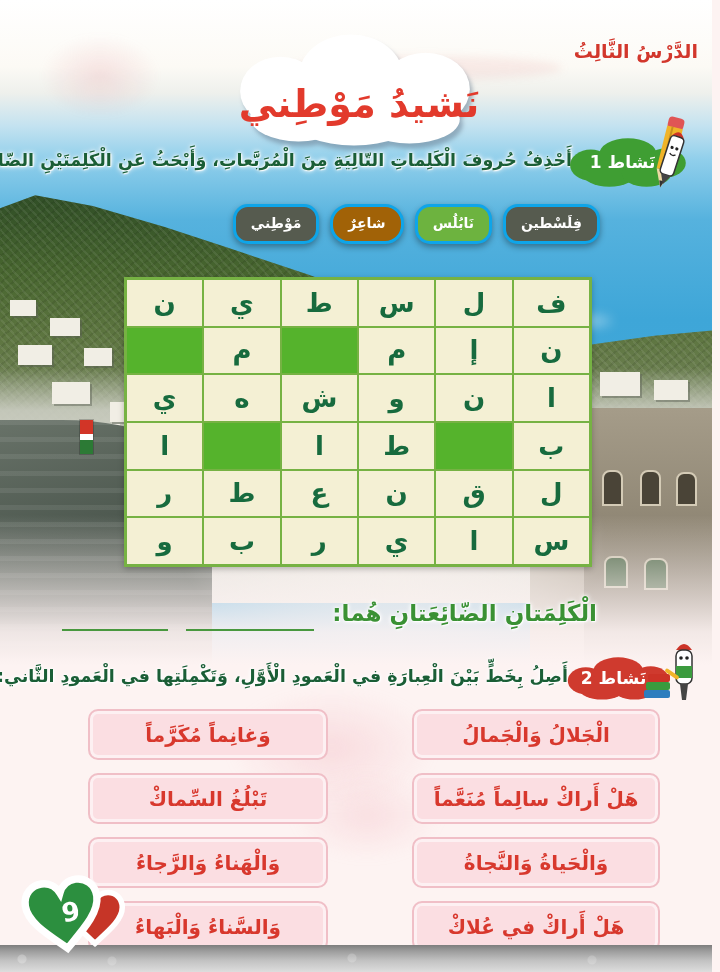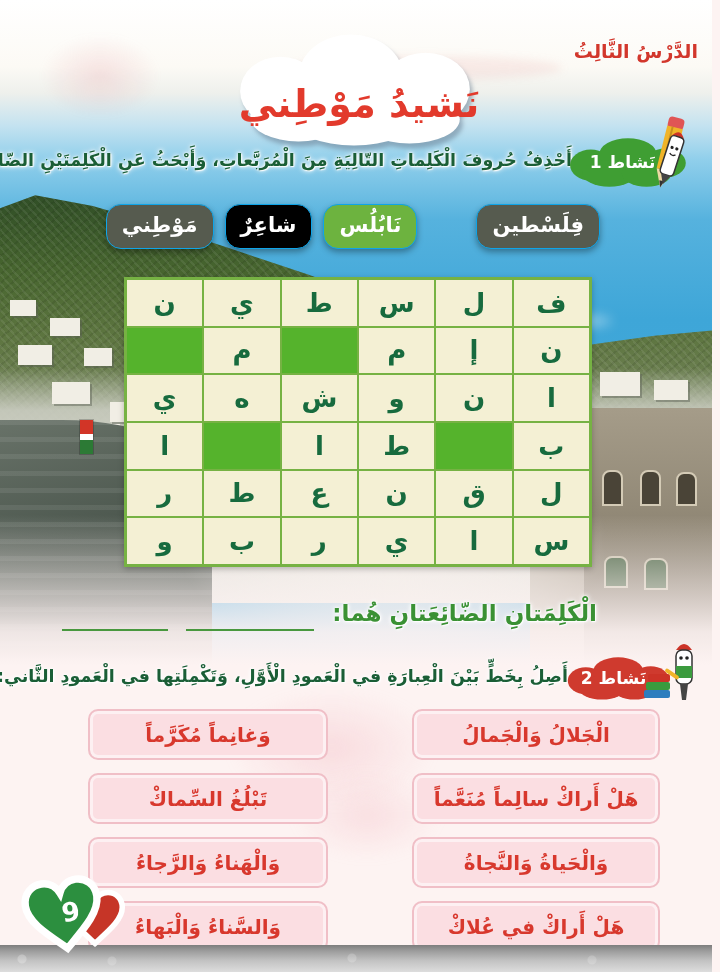--- a/index.html
+++ b/index.html
@@ -64,22 +64,22 @@
     color:#fff;font-weight:bold;font-size:17px;direction:rtl;}
   .badge1{left:576px;top:134px;width:124px;height:56px;}
   .badge2{left:574px;top:652px;width:108px;height:52px;}
   .mascot1{position:absolute;left:638px;top:110px;z-index:12;}
   .mascot2{position:absolute;left:650px;top:638px;z-index:12;}
   .instr{position:absolute;z-index:10;direction:rtl;white-space:nowrap;
     color:#1a5e36;font-weight:bold;font-size:17.5px;}
   .instr1{right:148px;top:150px;}
   .instr2{right:152px;top:666px;}
   .chips{position:absolute;right:120px;top:204px;z-index:10;display:flex;direction:rtl;gap:11px;}
-  .chip{border:1px solid #0ea5e9;border-radius:15px;padding:7px 15px 9px;color:#fff;
-    font-size:21px;font-weight:bold;direction:rtl;box-shadow:0 3px 6px rgba(0,0,0,.35);line-height:1.3;}
+  .chip{border:3px solid #0ea5e9;border-radius:15px;padding:7px 15px 9px;color:#fff;
+    font-size:14px;font-weight:bold;direction:rtl;box-shadow:0 3px 6px rgba(0,0,0,.35);line-height:1.3;}
   .letter-grid{position:absolute;left:132px;top:277px;width:462px;height:284px;z-index:10;
     display:grid;grid-template-columns:repeat(6,1fr);grid-template-rows:repeat(6,1fr);
     gap:2px;border:3px solid #76b243;background:#76b243;direction:rtl;
     box-shadow:0 2px 6px rgba(0,0,0,.25);}
   .cell{background:#f4f0d4;display:flex;align-items:center;justify-content:center;
     color:#176b3e;font-size:26px;font-weight:bold;line-height:1;}
   .cell.filled{background:#55b32c;}
   .answer-line{position:absolute;right:123px;top:596px;z-index:10;display:flex;direction:rtl;
     align-items:flex-end;gap:18px;}
   .answer-prompt{color:#3a9134;font-size:23px;font-weight:bold;line-height:1.5;}
@@ -184,23 +184,23 @@
         <circle cx="4.5" cy="20" r="1.6" fill="#222"></circle>
         <circle cx="9.5" cy="20" r="1.6" fill="#222"></circle>
         <path d="M4 26 Q7 29 10 26" stroke="#222" fill="none" stroke-width="1.4"></path>
         <path d="M2 48 L12 48 L7 58 Z" fill="#444"></path>
       </g>
     </svg>
   </div>
   <div class="instr instr1 glow">أَحْذِفُ حُروفَ الْكَلِماتِ التّالِيَةِ مِنَ الْمُرَبَّعاتِ، وَأَبْحَثُ عَنِ الْكَلِمَتَيْنِ الضّائِعَتَيْنِ:</div>
 
   <div class="chips">
-      <div class="chip" style="background: rgb(86, 91, 79); margin-left: 48px;">فِلَسْطين</div>
+      <div class="chip" style="background: rgb(86, 91, 79);">فِلَسْطين</div>
       <div class="chip" style="background: rgb(109, 179, 63);">نَابُلُس</div>
-      <div class="chip" style="background: #000000;">شاعِرٌ</div>
+      <div class="chip" style="background: #a16207; border-radius: 19px;">شاعِرٌ</div>
       <div class="chip" style="background: rgb(86, 91, 79);">مَوْطِني</div>
     </div>
 
   <div class="letter-grid">
       <div class="cell">ف</div>
       <div class="cell">ل</div>
       <div class="cell">س</div>
       <div class="cell">ط</div>
       <div class="cell">ي</div>
       <div class="cell">ن</div>

